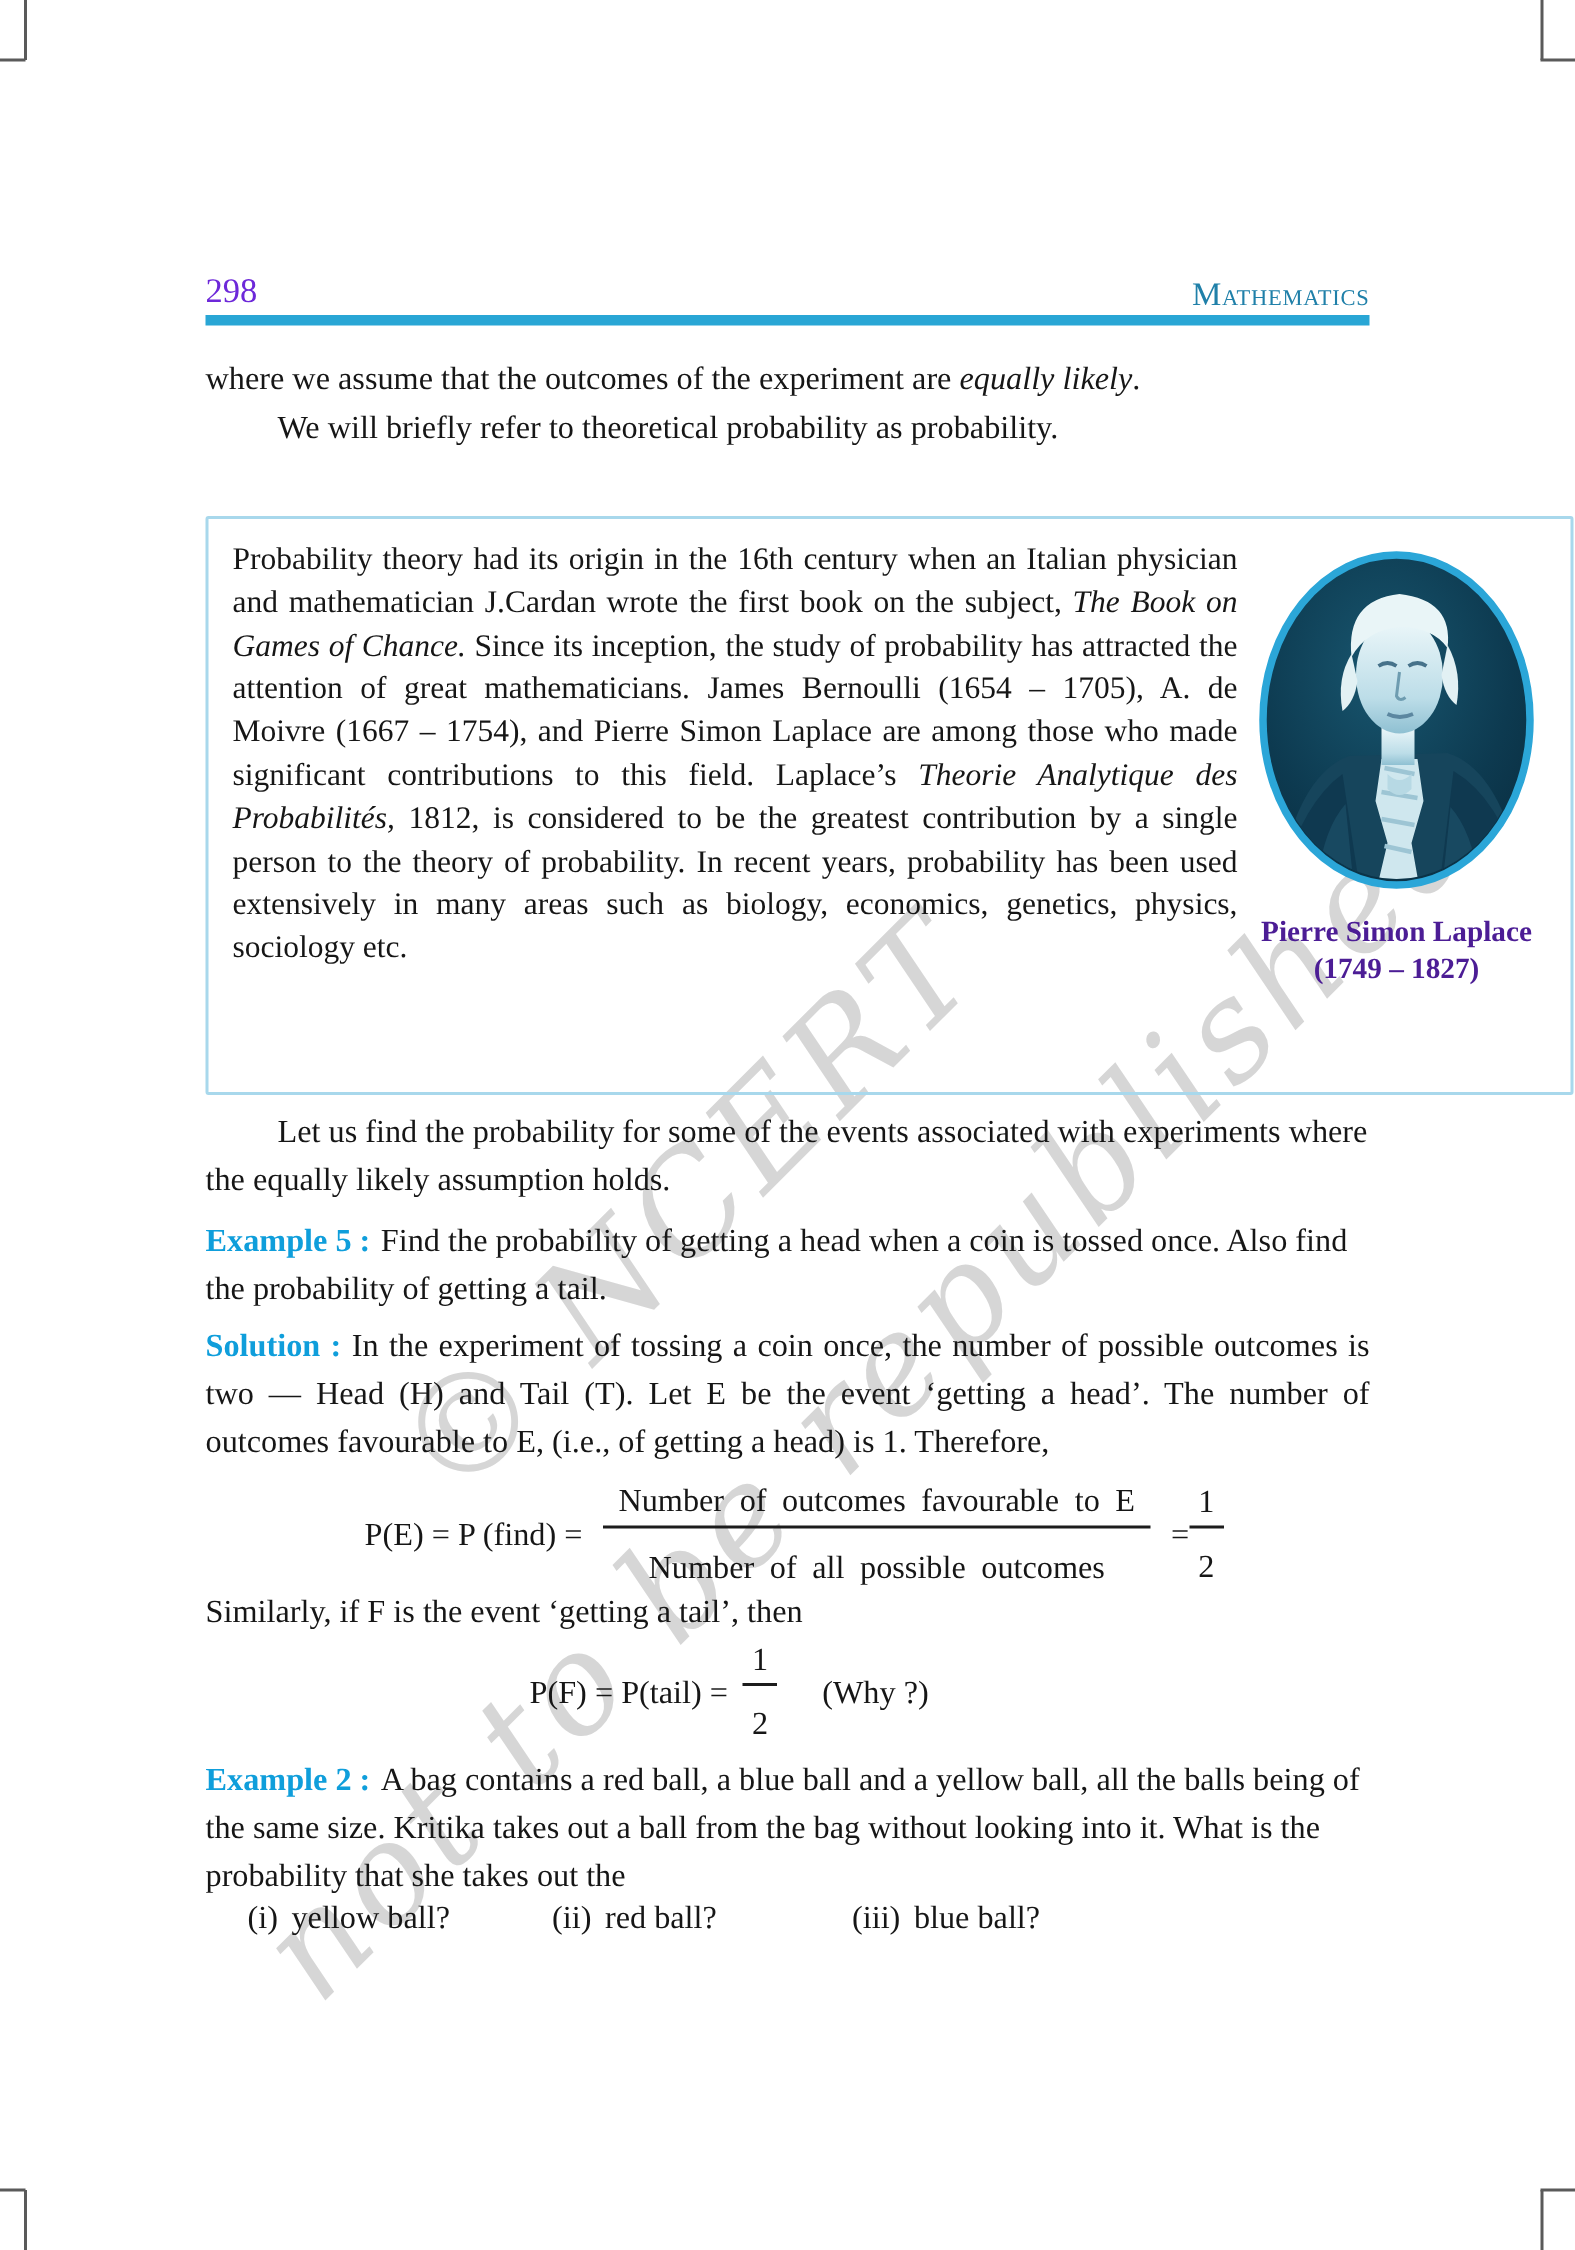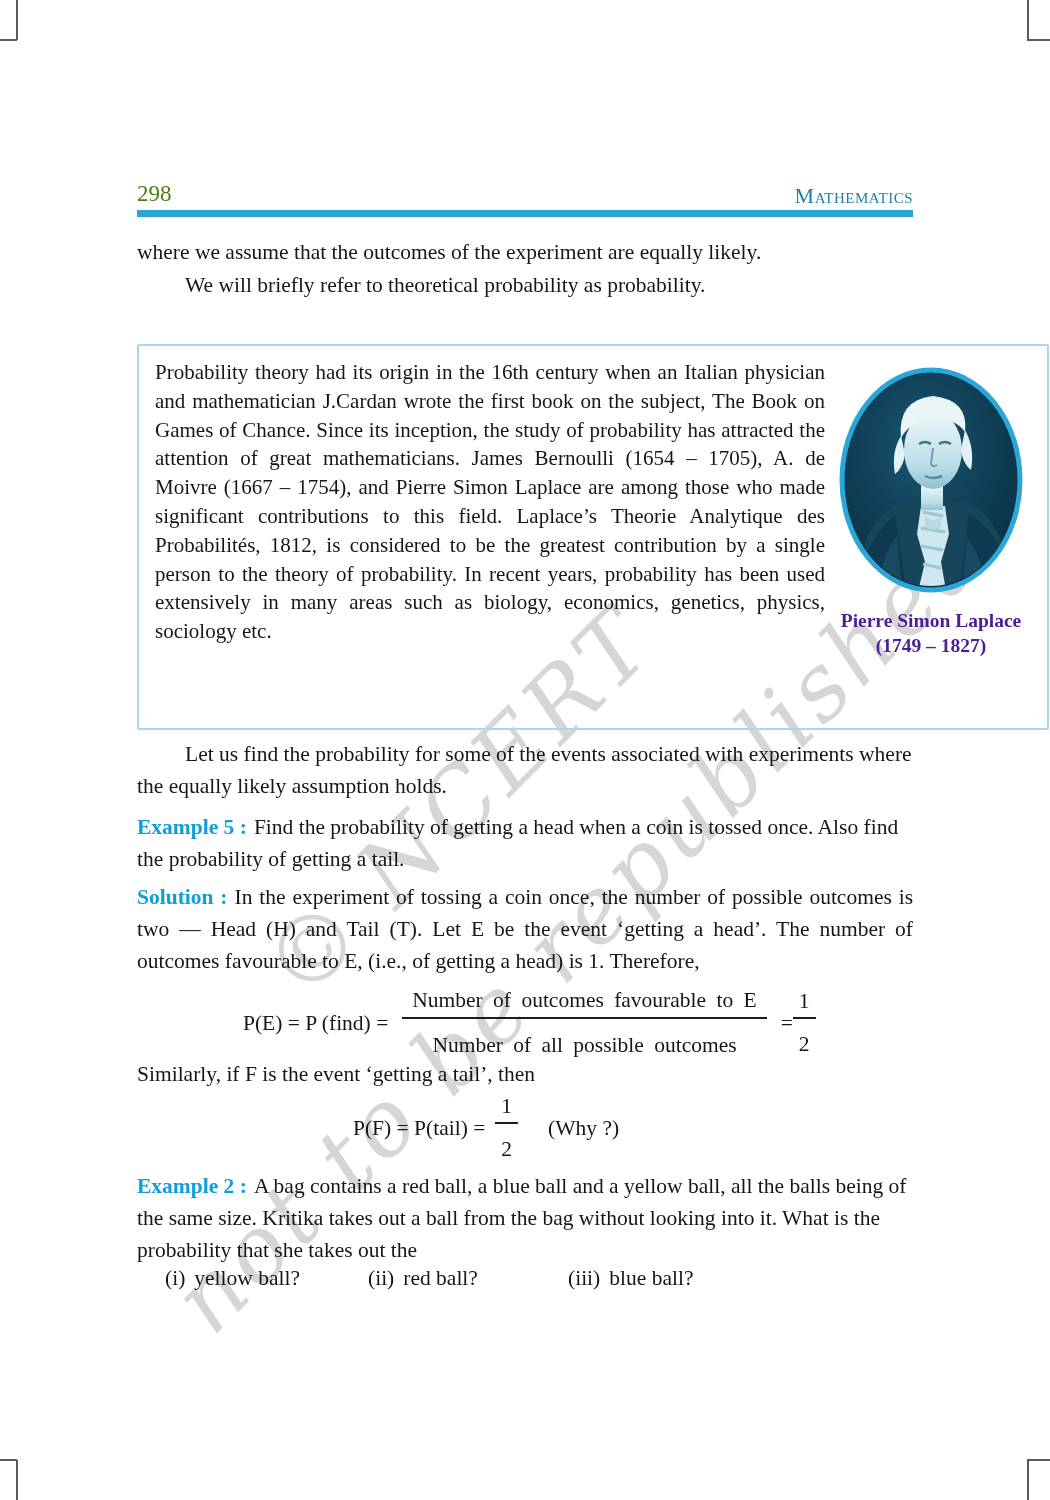--- a/index.html
+++ b/index.html
@@ -16,23 +16,23 @@
     font-size:92px; line-height:172px; letter-spacing:5px;
     color:#9f9f9f; opacity:0.42; pointer-events:none;
   }
   
   .crop { position:absolute; background:#5a5a5a; z-index:2; }
   
   .content { position:absolute; inset:0; z-index:1; }
   .para { position:absolute; left:137px; width:776px; font-size:21.5px; line-height:32px; }
   .indent { text-indent:48px; }
   .justify { text-align:justify; }
-  .em { }
+  .em { font-style:italic; }
   
-  .pageno { position:absolute; left:137px; top:181px; font-size:23px; color:#4d7c0f; }
+  .pageno { position:absolute; left:137px; top:181px; font-size:23px; color:#6d28d9; }
   .subject { position:absolute; right:137px; top:183px; font-size:22px; color:#2080a9;
              font-variant:small-caps; letter-spacing:0.5px; }
   .rule { position:absolute; left:137px; top:210px; width:776px; height:7px; background:#29a6d5; }
   
   .hbox {
     position:absolute; left:137px; top:344px; width:912px; height:386px;
     box-sizing:border-box; border:2px solid #a8d8ec; border-radius:2px;
     display:flex; padding:10px 10px 8px 16px; background:transparent;
   }
   .hbox-text { flex:1; font-size:21px; line-height:28.8px; text-align:justify; padding-top:2px; }

